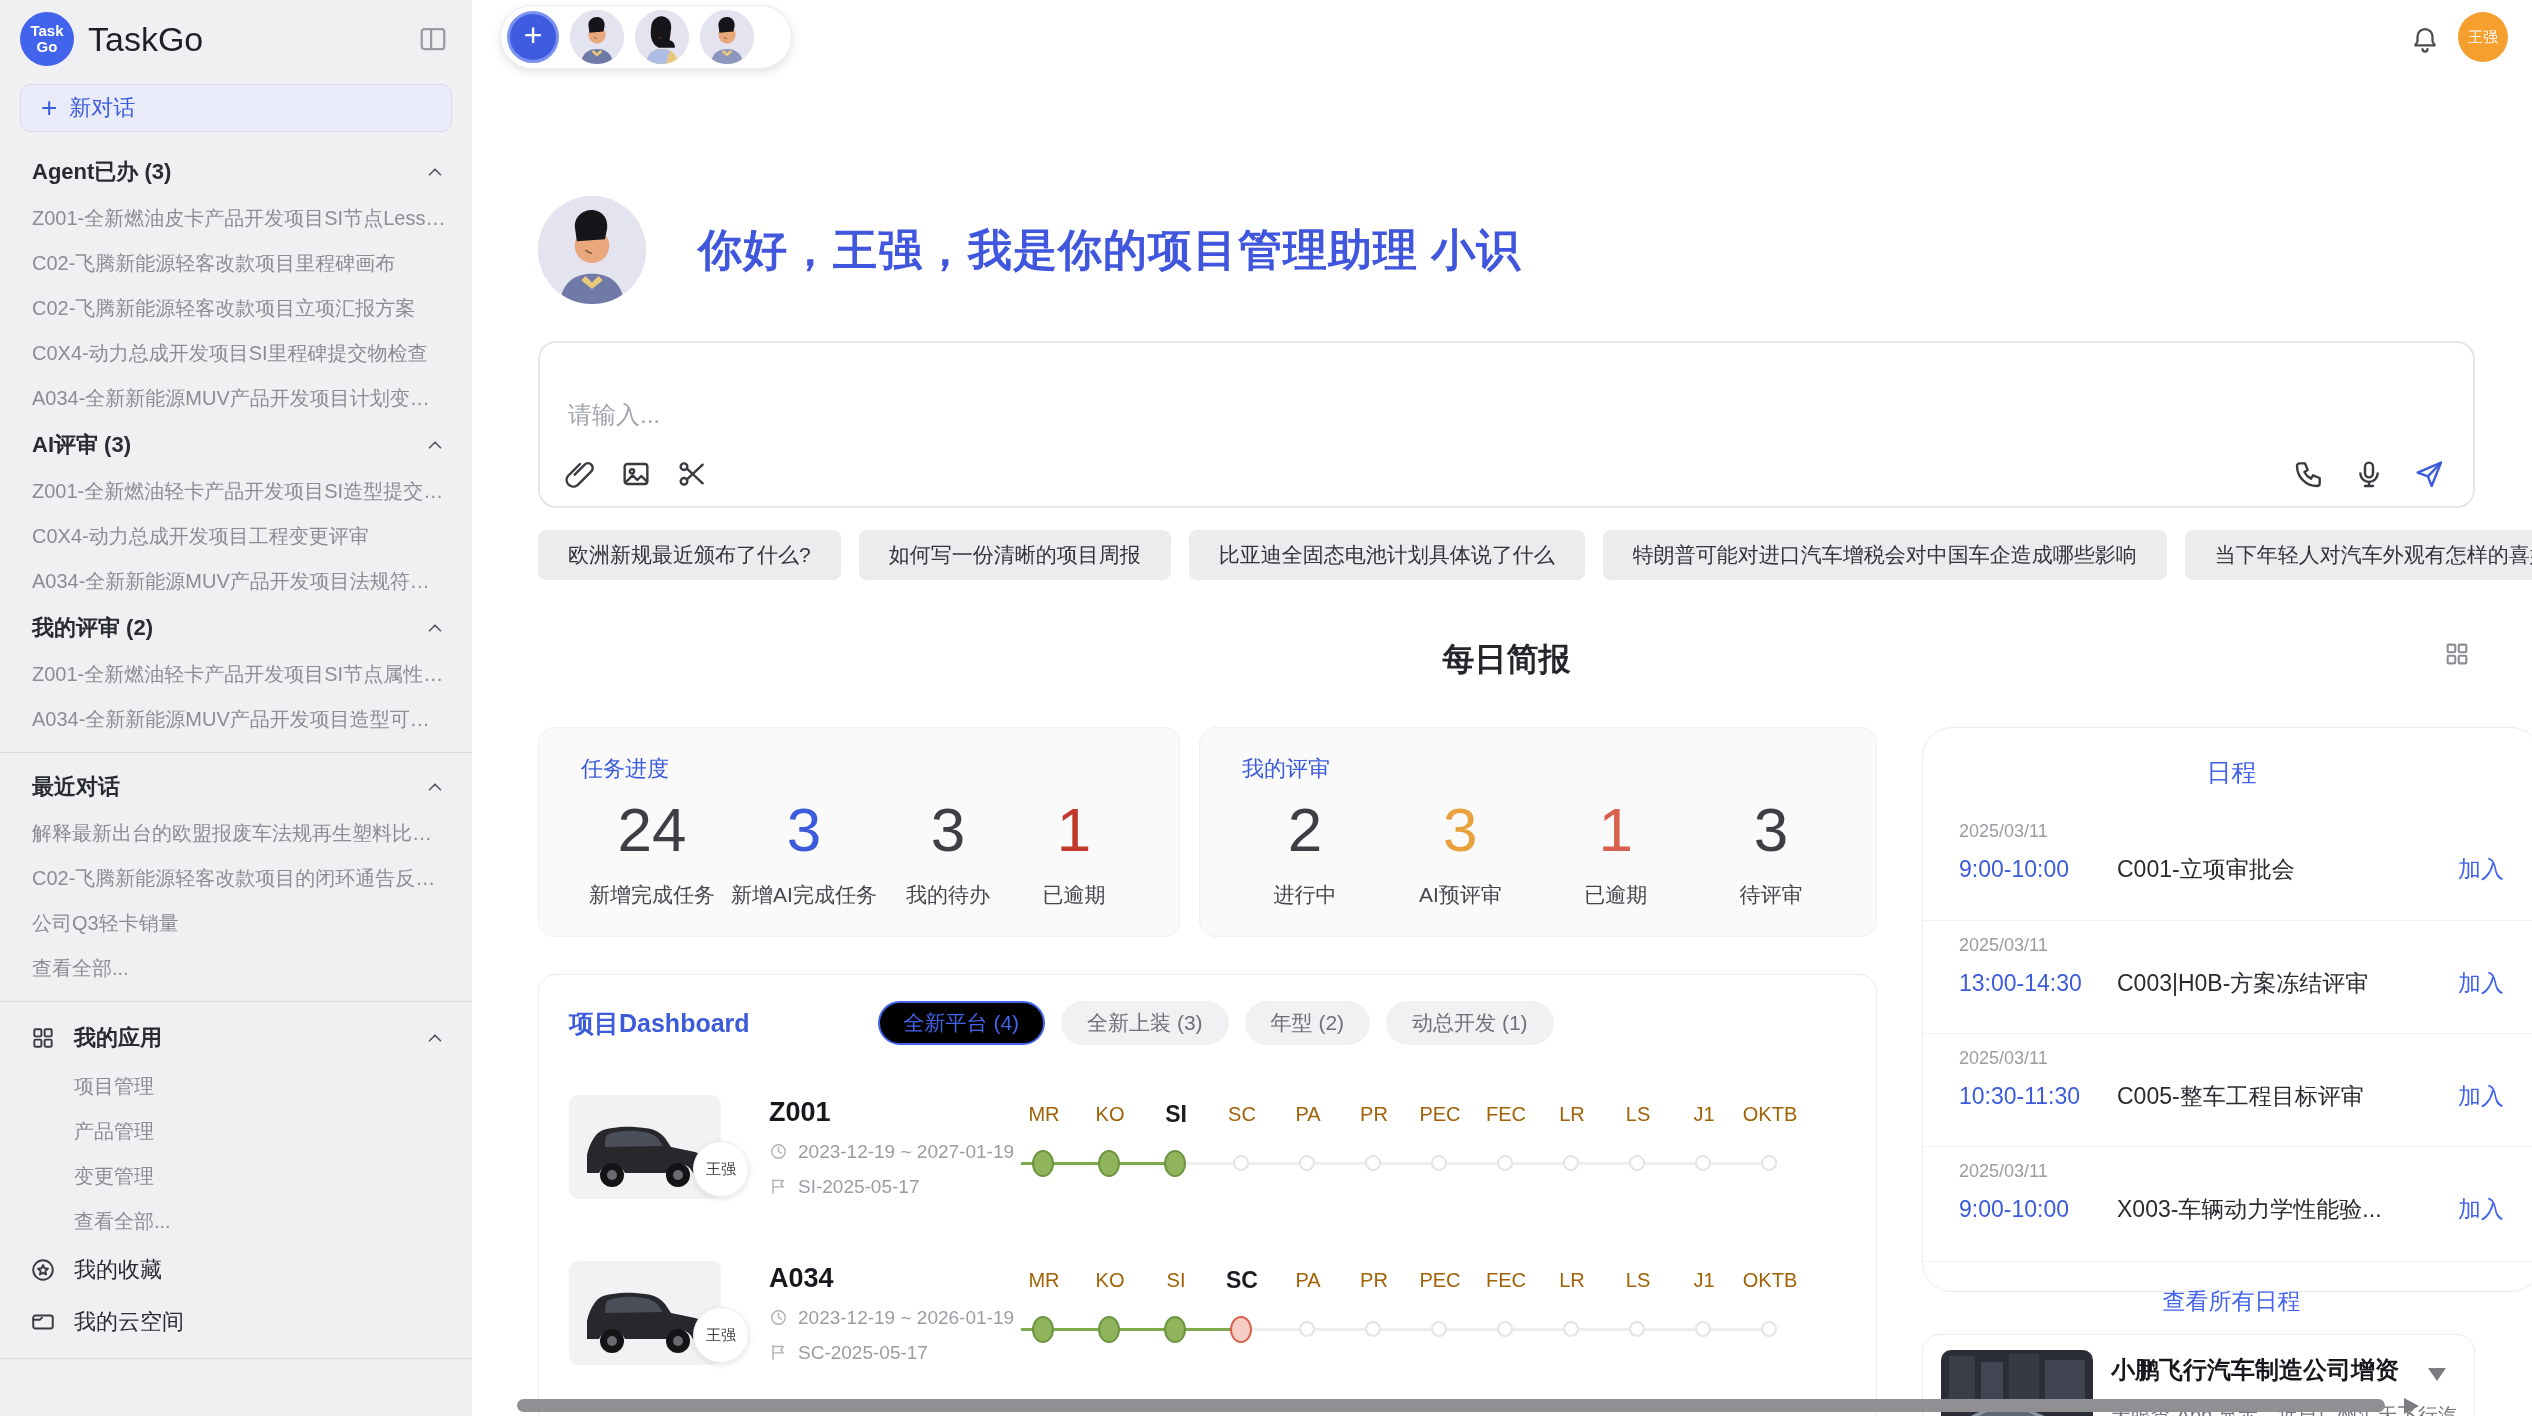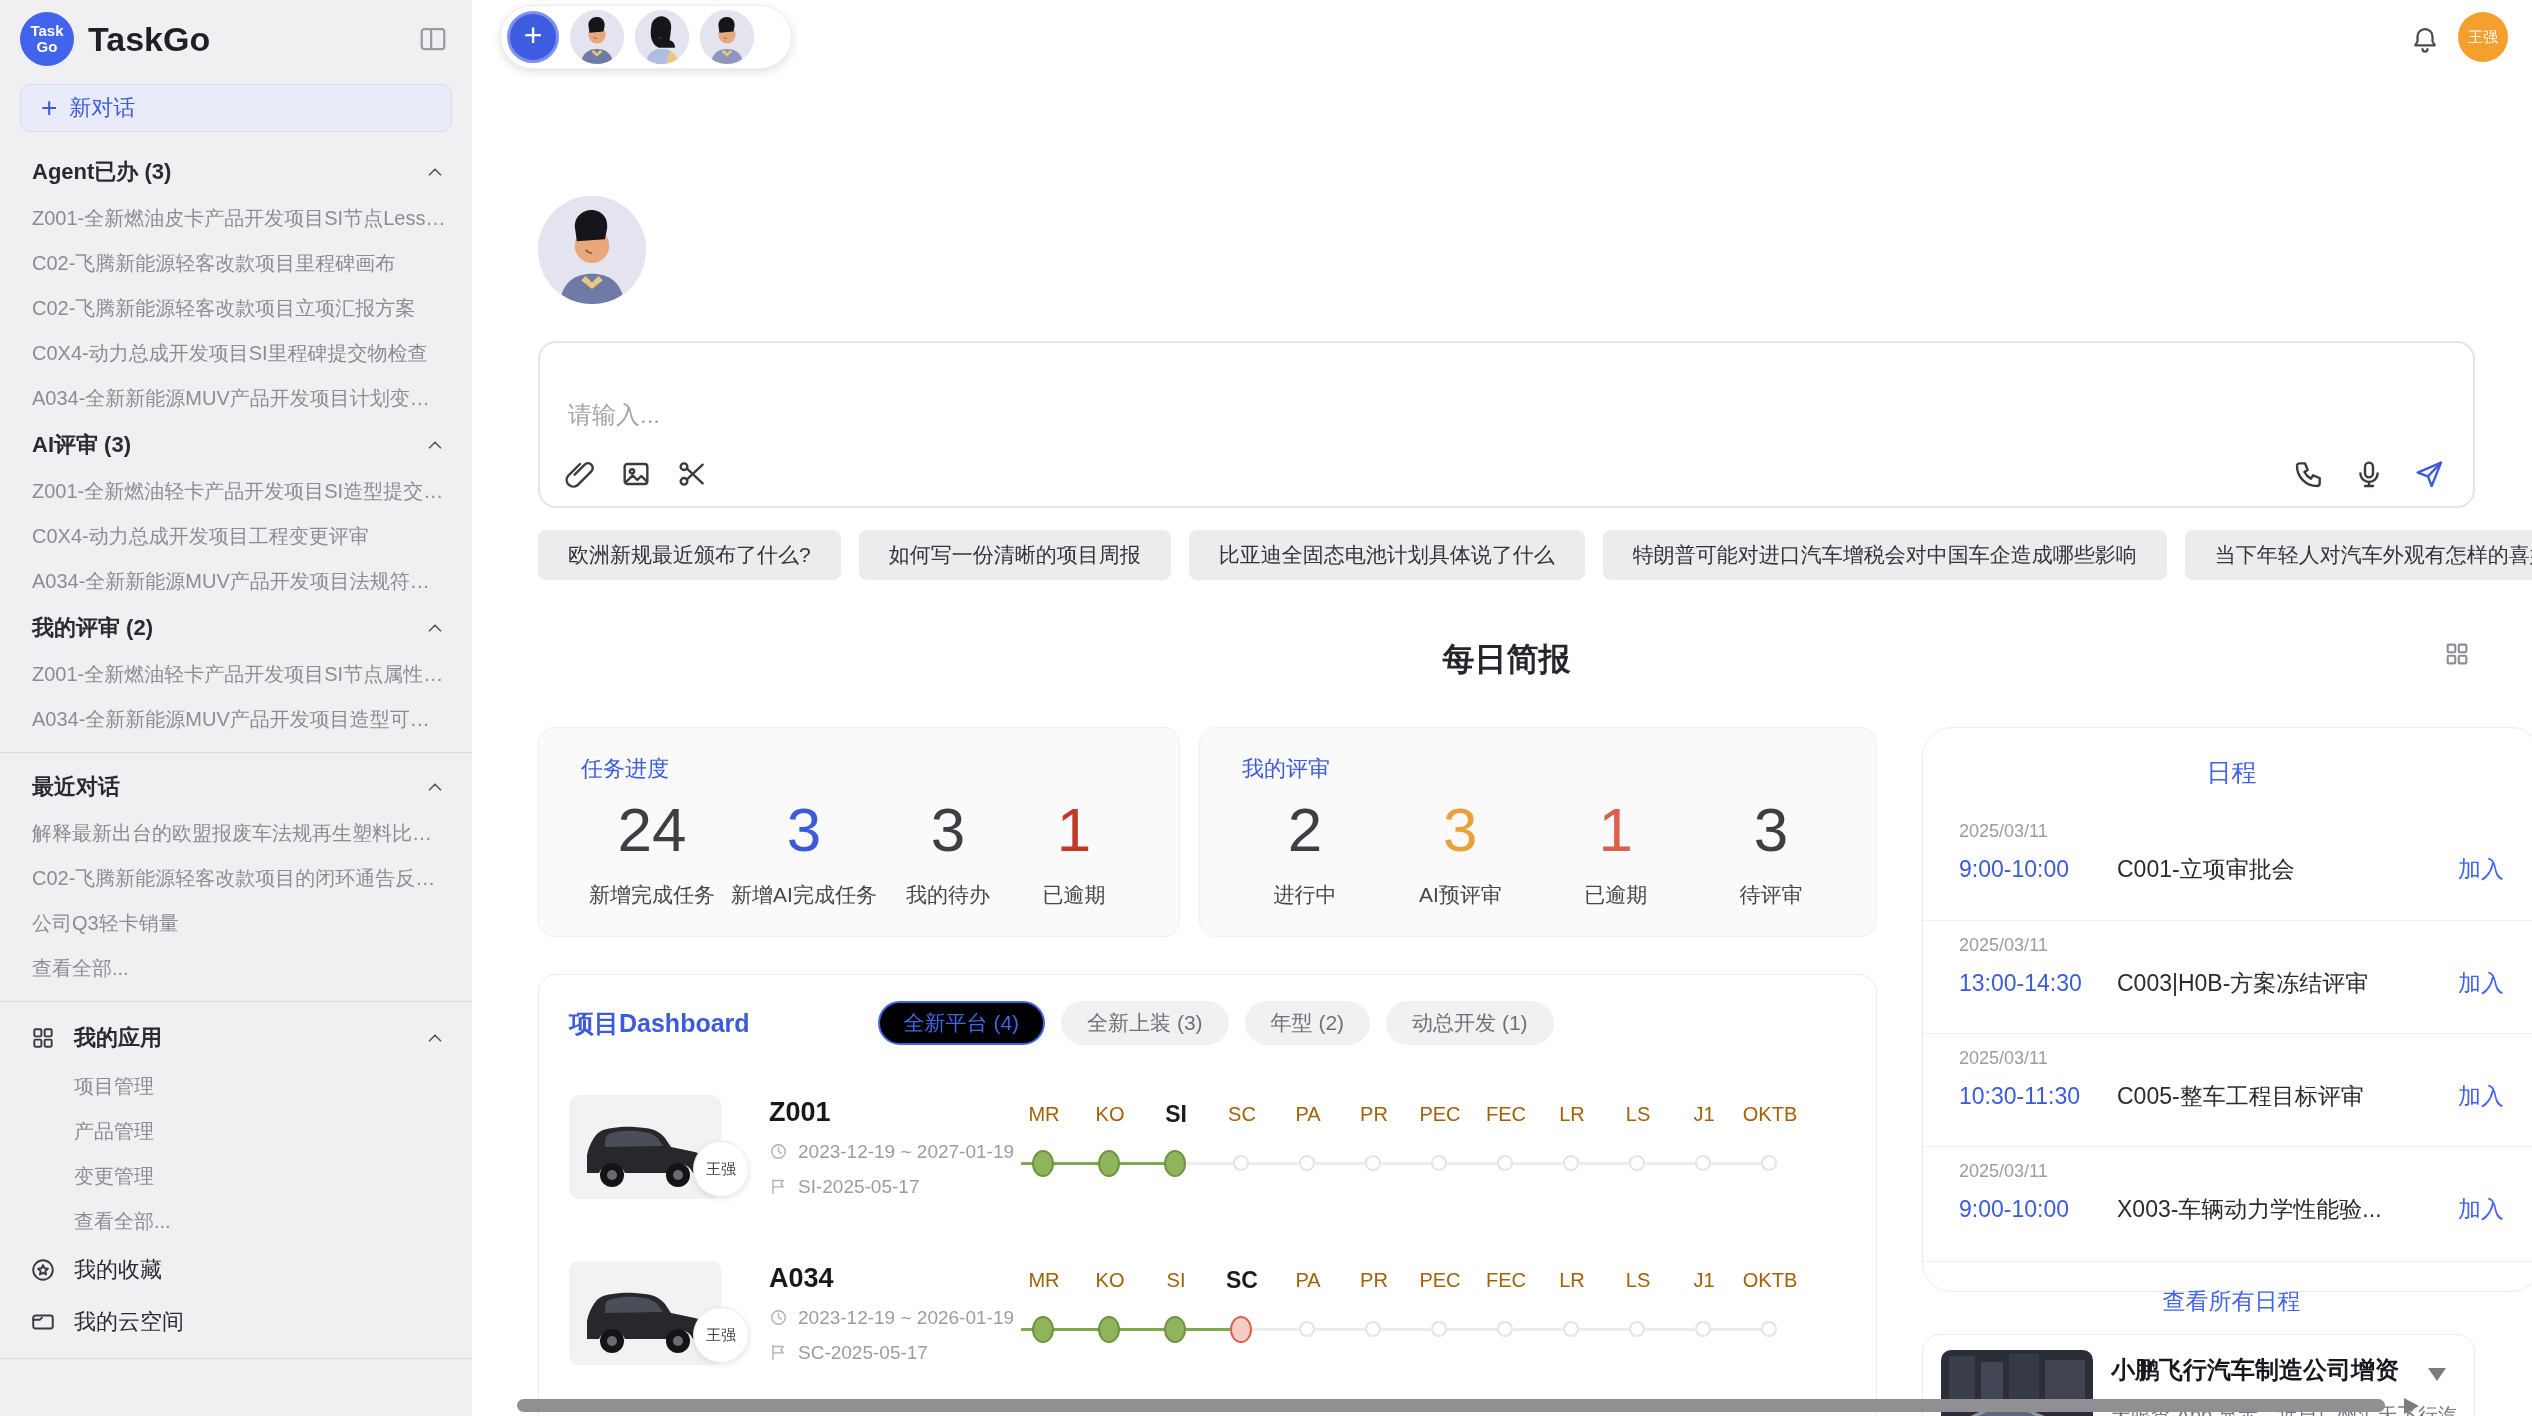--- a/index.html
+++ b/index.html
@@ -4,21 +4,21 @@
 <style>
   * { margin:0; padding:0; box-sizing:border-box; }
   html,body { background:#fff; }
   body { font-family:"Liberation Sans","DejaVu Sans",sans-serif; }
   .app { position:relative; width:2532px; height:1416px; overflow:hidden; background:#fff; }
 
   
   .sidebar { position:absolute; left:0; top:0; width:472px; height:100%; background:#f0f0f2; overflow:hidden; }
   .side-head { display:flex; align-items:center; padding:12px 24px 8px 20px; }
   .logo { width:54px; height:54px; border-radius:50%; background:#4263eb; color:#fff; display:flex; flex-direction:column; align-items:center; justify-content:center; font-size:15px; line-height:16px; font-weight:bold; flex:0 0 auto; }
-  .app-title { font-size:34px; font-weight:bold; color:#1e2027; margin-left:14px; flex:1; }
+  .app-title { font-size:34px; font-weight:normal; color:#1e2027; margin-left:14px; flex:1; }
   .icon { display:inline-flex; align-items:center; justify-content:center; }
   .icon svg { width:100%; height:100%; }
   .collapse-ic { width:30px; height:30px; color:#9a9aa0; cursor:pointer; }
   .new-chat { margin:10px 20px 16px; height:48px; background:#e9ebf9; border:1px solid #d7daf0; border-radius:10px; display:flex; align-items:center; padding:0 20px; color:#3b5bdb; font-size:22px; cursor:pointer; }
   .new-chat .plus { font-size:28px; margin-right:12px; line-height:1; }
   .sec-head { display:flex; align-items:center; justify-content:space-between; padding:9px 26px 9px 32px; font-size:22px; font-weight:bold; color:#292b32; }
   .sec-head .chev { width:22px; height:22px; color:#55565c; cursor:pointer; }
   .side-item { padding:9px 26px 9px 32px; font-size:20px; color:#8c8d94; white-space:nowrap; overflow:hidden; text-overflow:ellipsis; cursor:pointer; }
   .side-div { height:1px; background:#dcdce0; margin:10px 0; }
   .side-row { display:flex; align-items:center; gap:18px; padding:11px 26px 11px 30px; font-size:22px; color:#292b32; cursor:pointer; }
@@ -275,20 +275,21 @@
       <span class="greet-avatar">
           <svg viewBox="0 0 100 100">
             <rect width="100" height="100" fill="#e4e4f1"></rect>
             <path d="M20 100c2-20 14-28 30-28s28 8 30 28z" fill="#6f7aa6"></path>
             <path d="M44 74l6 6 6-6 4 4-10 8-10-8z" fill="#e8c87c"></path>
             <circle cx="50" cy="46" r="16" fill="#e8a87c"></circle>
             <path d="M34 28c0-10 9-16 17-15 9 1 14 8 13 17l-2 10-26 2z" fill="#16161a"></path>
             <path d="M44 50c2 2 4 3 6 3" stroke="#7a4f33" stroke-width="1.6" fill="none"></path>
           </svg>
         </span>
+      <h1>你好，王强，我是你的项目管理助理 小识</h1>
     </div>
 
     <div class="input-card">
       <textarea placeholder="请输入..." style=""></textarea>
       <div class="in-ics left">
         <span class="icon in-ic">
             <svg viewBox="0 0 24 24" fill="none" stroke="currentColor" stroke-width="1.8" stroke-linecap="round" stroke-linejoin="round">
               <path d="M8 12.5l7.5-7.5a3.5 3.5 0 015 5L10 20.5a5 5 0 01-7-7l9-9"></path>
             </svg>
           </span>

